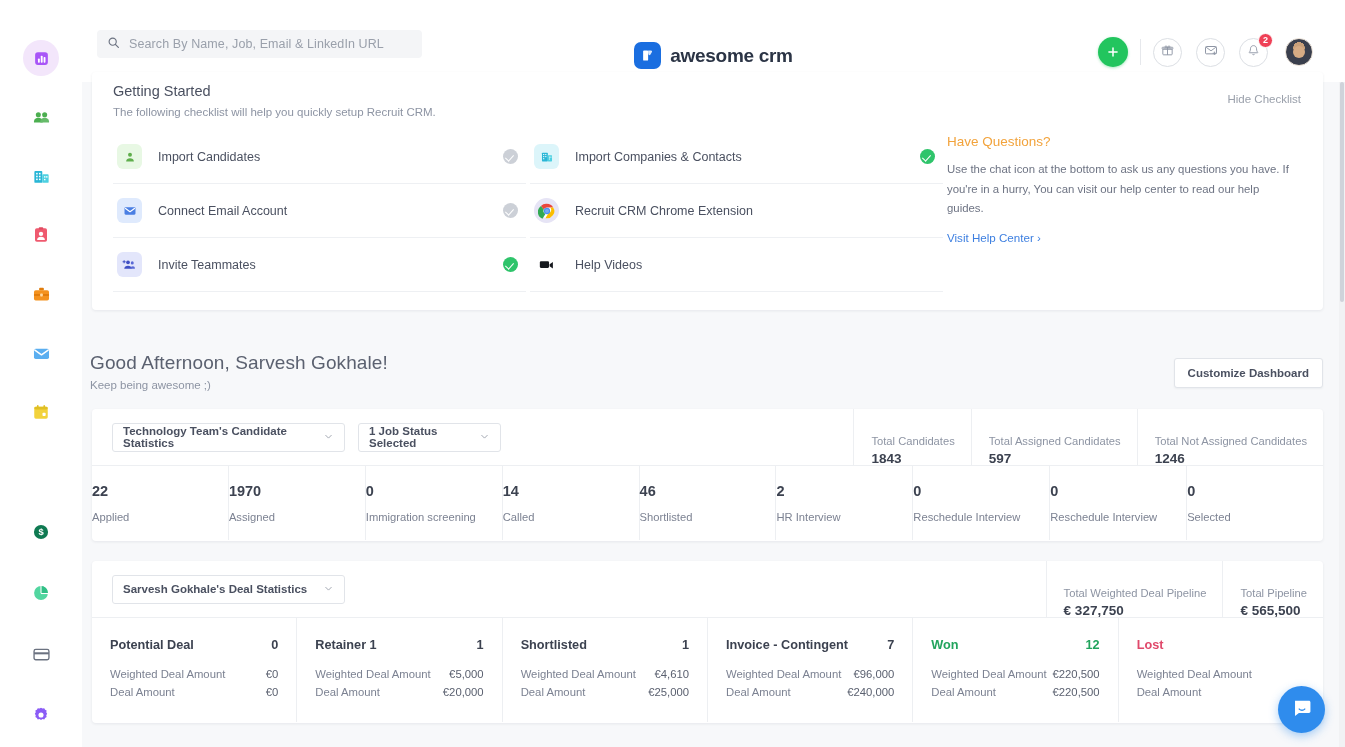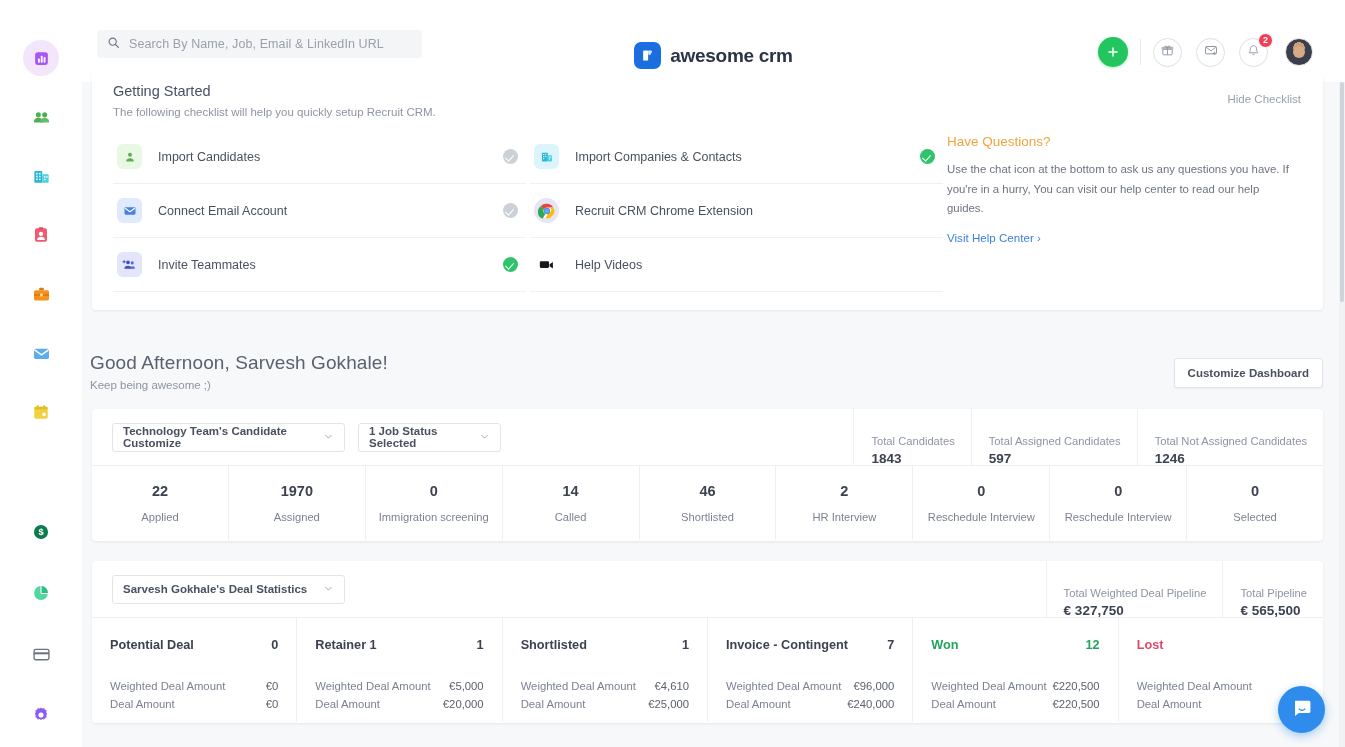--- a/index.html
+++ b/index.html
@@ -194,21 +194,21 @@
     padding: 9px 16px 0 17px;
     display: flex; flex-direction: column; justify-content: flex-end;
   }
   .tot-l { font-size: 11.2px; color: #8d94a3; margin-bottom: 4px; }
   .tot-v { font-size: 13.5px; font-weight: 700; color: #3c4250; }
 
   .stage-row { display: flex; height: 74px; }
   .stage {
     flex: 1 1 0;
     border-right: 1px solid #edeff2;
-    display: flex; flex-direction: column; align-items: center; justify-content: center;
+    display: flex; flex-direction: column; align-items: flex-start; justify-content: center;
     gap: 12px;
   }
   .stage:last-child { border-right: none; }
   .stage-v { font-size: 14.5px; font-weight: 700; color: #3c4250; }
   .stage-l { font-size: 11.2px; color: #7c8292; }
 
   
   .deal-card {
     position: absolute; left: 10px; top: 561px;
     width: 1231px; height: 162px;
@@ -220,21 +220,21 @@
   .dd3 { margin-left: 20px; width: 233px; justify-content: space-between; }
 
   .deal-row { display: flex; height: 104px; }
   .deal-col {
     flex: 1 1 0;
     border-right: 1px solid #edeff2;
     padding: 20px 18px 0 18px;
     min-width: 0;
   }
   .deal-col:last-child { border-right: none; }
-  .deal-col-head { display: flex; justify-content: space-between; align-items: baseline; margin-bottom: 28px; gap: 25px; }
+  .deal-col-head { display: flex; justify-content: space-between; align-items: baseline; margin-bottom: 16px; gap: 25px; }
   .deal-name { font-size: 12.7px; font-weight: 700; color: #3c4250; white-space: nowrap; }
   .deal-count { font-size: 12.7px; font-weight: 700; color: #3c4250; }
   .deal-line { display: flex; justify-content: space-between; align-items: baseline; margin-bottom: 6px; white-space: nowrap; }
   .deal-k { font-size: 11.3px; color: #7c8292; }
   .deal-v { font-size: 11.3px; color: #5b6170; }
   .won .deal-name, .won .deal-count { color: #22a45d; }
   .lost .deal-name, .lost .deal-count { color: #e0496b; }
 
   
   .chat-bubble {
@@ -573,21 +573,21 @@
     <div class="greet">
       <div class="greet-h">Good Afternoon, Sarvesh Gokhale!</div>
       <div class="greet-s">Keep being awesome ;)</div>
     </div>
     <button class="customize-btn">Customize Dashboard</button>
 
     <section class="cand-card">
       <div class="cand-head">
 
         <div class="dd dd1">
-          <span>Technology Team's Candidate Customize</span>
+          <span>Technology Team's Candidate Statistics</span>
           <span>
             <svg width="11" height="11" viewBox="0 0 24 24">
                 <path d="M6 9.5l6 6 6-6" fill="none" stroke="#9aa0ab" stroke-width="2" stroke-linecap="round" stroke-linejoin="round"></path>
               </svg>
           </span>
         </div>
 
         <div class="dd dd2">
           <span>1 Job Status Selected</span>
           <span>

